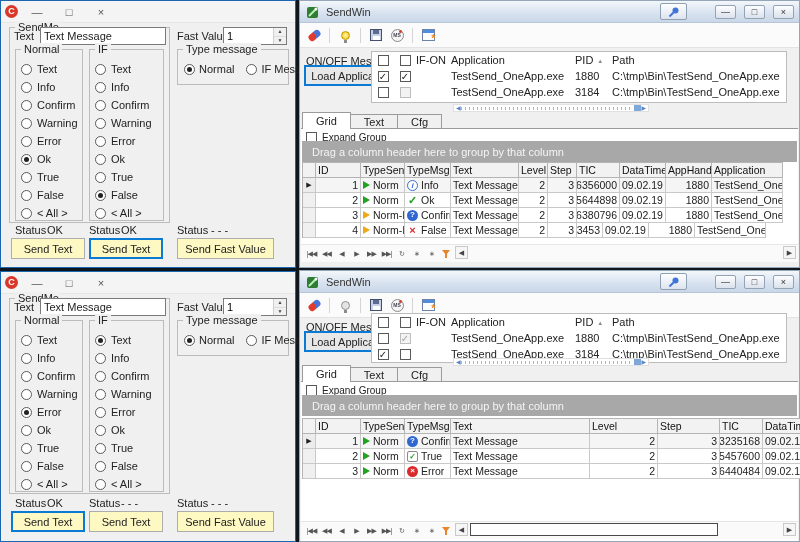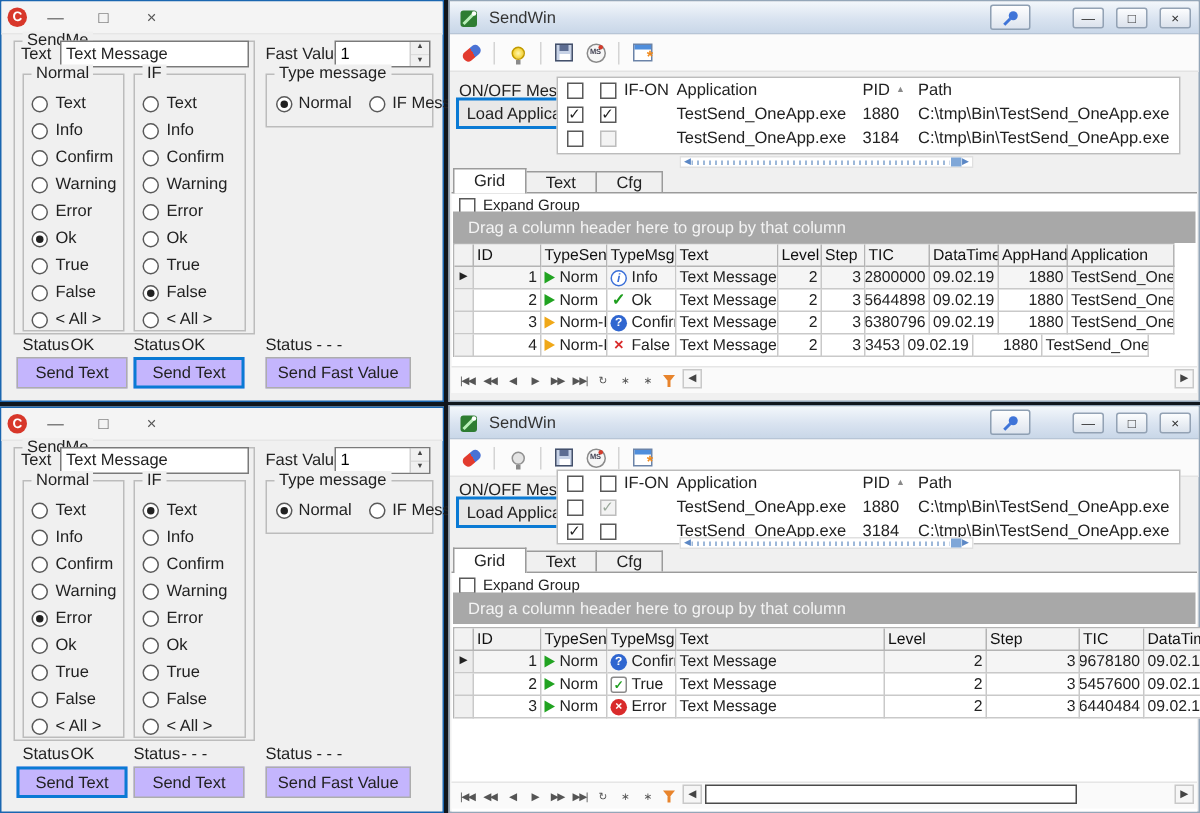--- a/index.html
+++ b/index.html
@@ -23,21 +23,21 @@
   .spinwrap input{flex:1;border:0;font-size:11px;padding:0 3px;font-family:"Liberation Sans",sans-serif;min-width:0}
   .spincol{width:13px;border-left:1px solid #cfcfcf;display:flex;flex-direction:column}
   .spinbtn{flex:1;font-size:5px;line-height:7px;text-align:center;color:#444;background:#f0f0f0;border-bottom:1px solid #dcdcdc}
   .spinbtn:last-child{border-bottom:0}
   .rrow{display:flex;align-items:center;gap:5px;height:18px;padding-left:5px;font-size:11px;white-space:nowrap}
   .radios{padding-top:10px}
   .rd{width:11px;height:11px;border:1px solid #5a5a5a;border-radius:50%;background:#fff;position:relative;flex:0 0 auto}
   .rd.sel::after{content:"";position:absolute;left:2px;top:2px;width:5px;height:5px;border-radius:50%;background:#222}
   .typerads{display:flex;gap:12px;padding:13px 6px 0 6px}
   .trow{display:flex;align-items:center;gap:4px;font-size:11px;white-space:nowrap}
-  .btn{position:absolute;height:21px;background:#c4b5fd;border:1px solid #adadad;font-size:11px;color:#222;display:flex;align-items:center;justify-content:center;white-space:nowrap}
+  .btn{position:absolute;height:21px;background:#fef9c3;border:1px solid #adadad;font-size:11px;color:#222;display:flex;align-items:center;justify-content:center;white-space:nowrap}
   .btn.focused{border:2px solid #0a7ad4}
 
   
   .sw{border:1px solid #94a6b8}
   #sw0{left:299px;top:0;width:501px;height:268px}
   #sw1{left:299px;top:270px;width:501px;height:272px}
   .sw-title{position:absolute;left:0;top:0;right:0;height:22px;background:linear-gradient(#f3f7fb,#d9e3f0 55%,#c9d7e8);border-bottom:1px solid #b7c5d6;display:flex;align-items:center;padding:0 5px;gap:5px}
   .sw-title-text{flex:1;font-size:11px;color:#333}
   .sw-pinbtn{width:27px;height:17px;background:linear-gradient(#fefefe,#dde4ee);border:1px solid #8fa0b3;border-radius:2px;display:flex;align-items:center;justify-content:center;margin-right:20px}
   .sw-wbtn{width:21px;height:14px;background:linear-gradient(#fcfdfe,#dbe2ec);border:1px solid #93a2b4;border-radius:2px;font-size:9px;line-height:12px;text-align:center;color:#333;margin-left:3px}
@@ -484,21 +484,21 @@
           <span class="tri"></span>
           <span>Norm</span>
         </span>
         <span class="g-cell a-left" style="width: 46px;">
           <span class="mi mi-info">i</span>
           <span>Info</span>
         </span>
         <span class="g-cell a-left" style="width: 68px;">Text Message</span>
         <span class="g-cell a-right" style="width: 29px;">2</span>
         <span class="g-cell a-right" style="width: 29px;">3</span>
-        <span class="g-cell a-right" style="width: 43px;">2800000</span>
+        <span class="g-cell a-right" style="width: 43px;">6356000</span>
         <span class="g-cell a-left" style="width: 46px;">09.02.19 20:</span>
         <span class="g-cell a-right" style="width: 46px;">1880</span>
         <span class="g-cell a-left" style="width: 71px;">TestSend_OneApp.</span>
       </div>
       <div class="g-row">
         <span class="g-cell g-sel"></span>
         <span class="g-cell a-right" style="width: 45px;">2</span>
         <span class="g-cell a-left" style="width: 44px;">
           <span class="tri"></span>
           <span>Norm</span>
@@ -688,21 +688,21 @@
           <span class="tri"></span>
           <span>Norm</span>
         </span>
         <span class="g-cell a-left" style="width: 46px;">
           <span class="mi mi-confirm">?</span>
           <span>Confirm</span>
         </span>
         <span class="g-cell a-left" style="width: 139px;">Text Message</span>
         <span class="g-cell a-right" style="width: 68px;">2</span>
         <span class="g-cell a-right" style="width: 62px;">3</span>
-        <span class="g-cell a-right" style="width: 43px;">9678180</span>
+        <span class="g-cell a-right" style="width: 43px;">3235168</span>
         <span class="g-cell a-left" style="width: 39px;">09.02.19</span>
       </div>
       <div class="g-row">
         <span class="g-cell g-sel"></span>
         <span class="g-cell a-right" style="width: 45px;">2</span>
         <span class="g-cell a-left" style="width: 44px;">
           <span class="tri"></span>
           <span>Norm</span>
         </span>
         <span class="g-cell a-left" style="width: 46px;">

